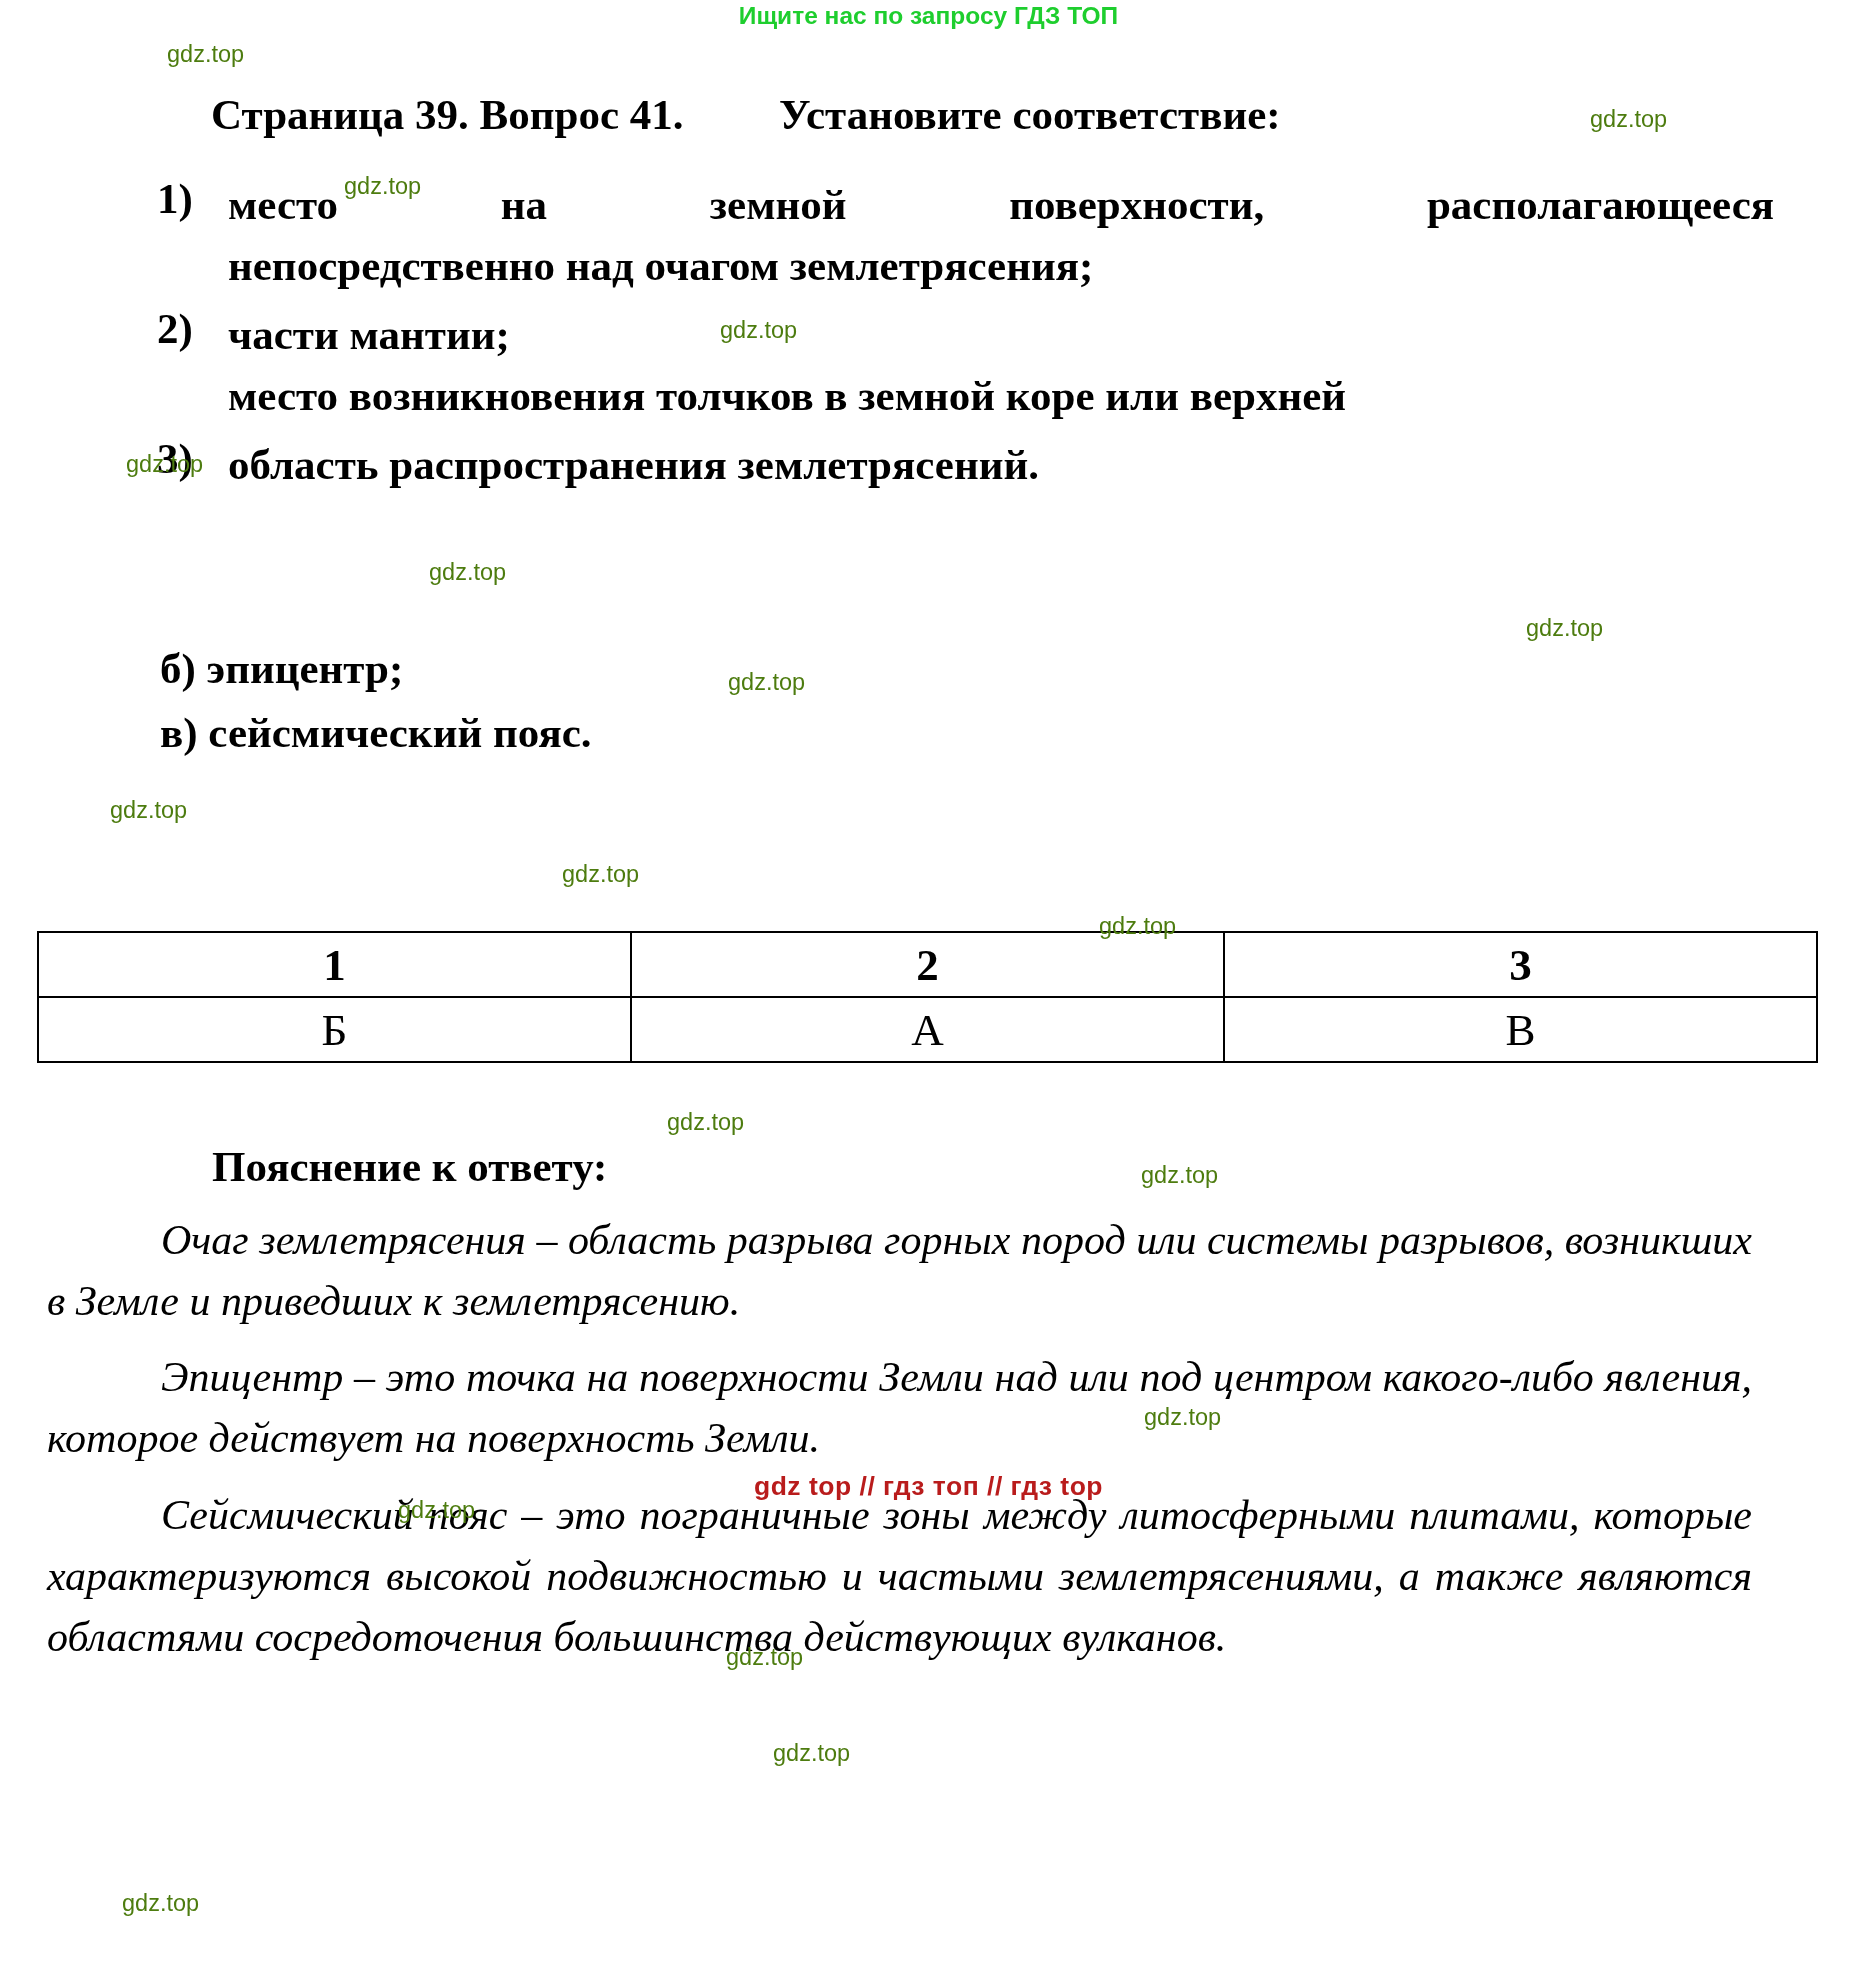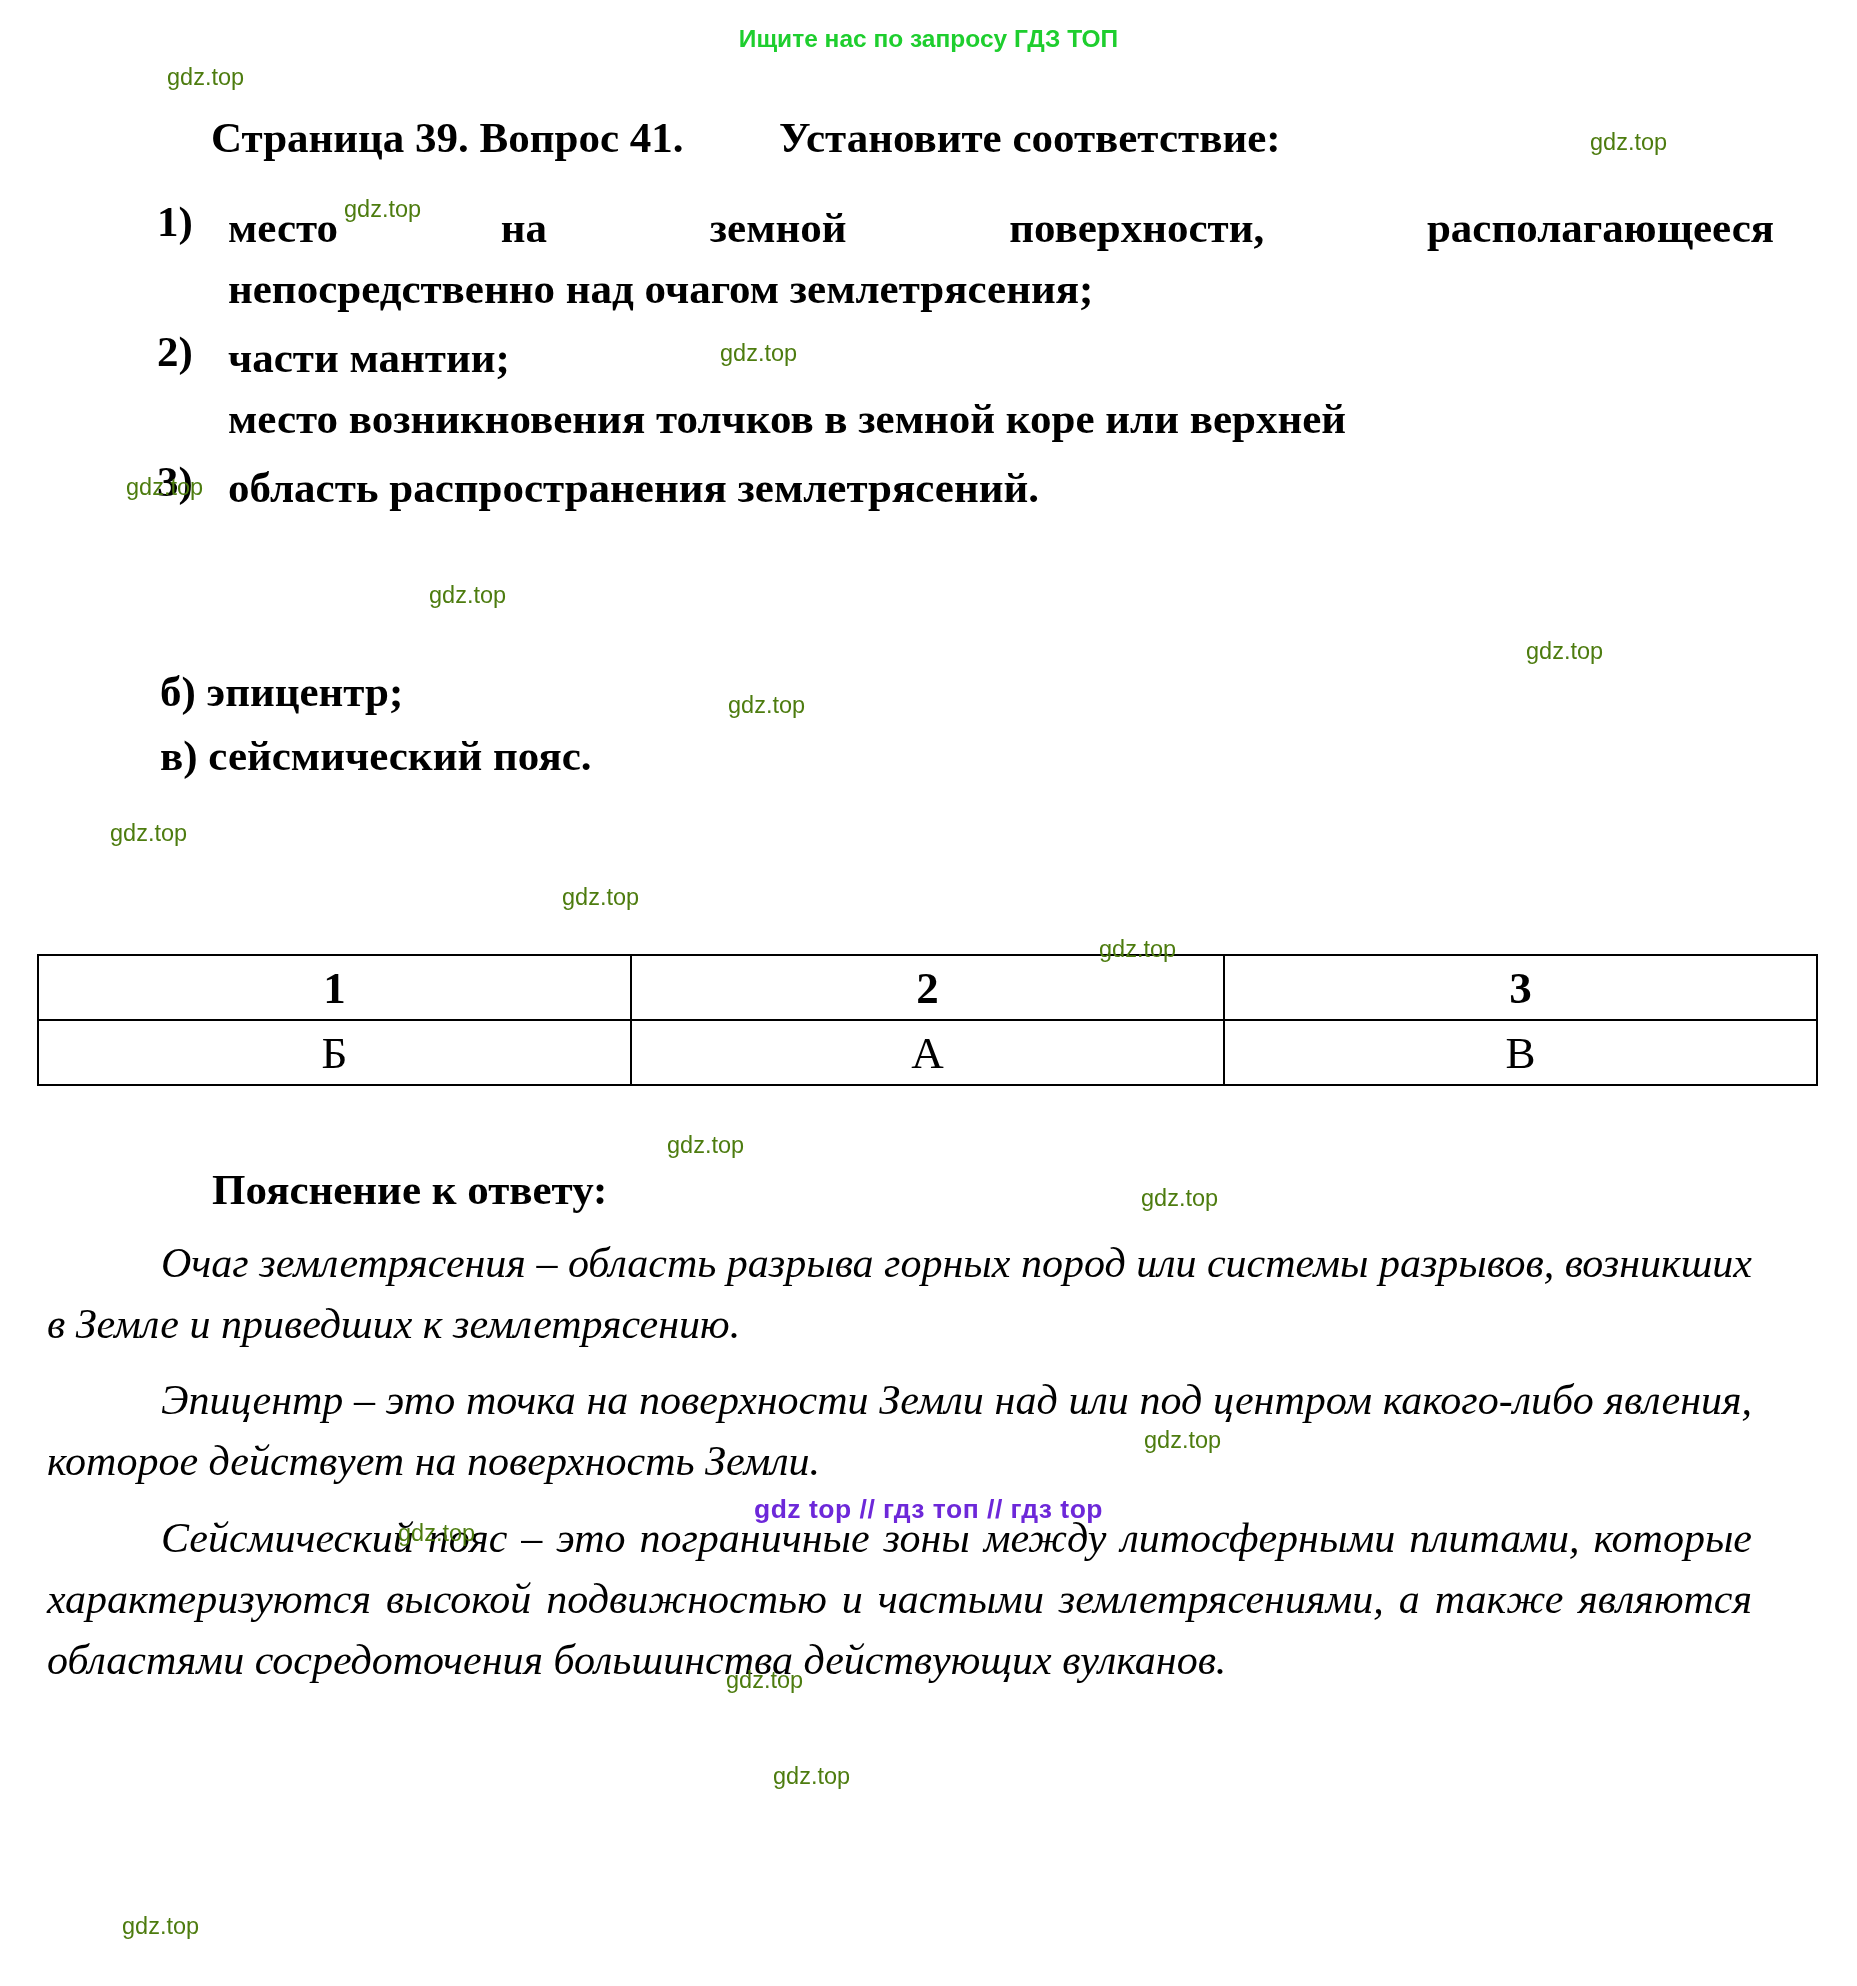--- a/index.html
+++ b/index.html
@@ -43,21 +43,20 @@
     line-height: 1;
   }
 
   
   .sheet {
     position: absolute;
     left: 0;
     top: 0;
     width: 1857px;
     height: 1510px;
-    margin-top: 23px;
   }
 
   
   .q-head {
     position: absolute;
     left: 211px;
     top: 90px;
     width: 1392px;
     font-size: 43px;
     font-weight: 700;
@@ -158,21 +157,21 @@
   
   .footer {
     position: absolute;
     left: 0;
     bottom: 7.8px;
     width: 100%;
     text-align: center;
     font-family: "Liberation Sans", "DejaVu Sans", sans-serif;
     font-size: 26.5px;
     font-weight: 700;
-    color: #6d28d9;
+    color: #b91c1c;
     letter-spacing: 0.5px;
   }
 </style>
 </head>
 <body>
 
 <div class="sheet">
 
   <div class="promo-banner">Ищите нас по запросу ГДЗ ТОП</div>
 

